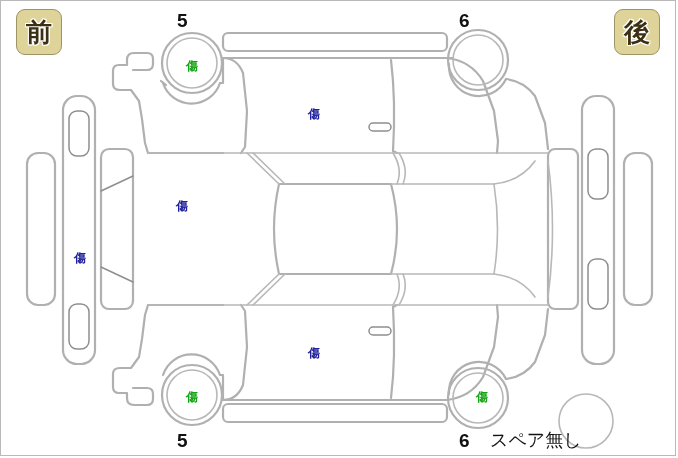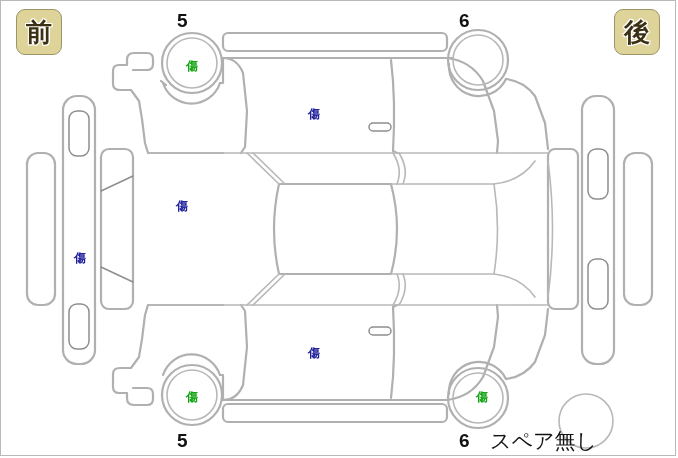--- a/index.html
+++ b/index.html
@@ -49,21 +49,21 @@
   }
   #num-fl{left:176px;top:10px;}
   #num-rl{left:458px;top:10px;}
   #num-fr{left:176px;top:430px;}
   #num-rr{left:458px;top:430px;}
 
   
   #spare-note{
     position:absolute;
     left:489px;top:430px;
-    font-size:21px;
+    font-size:18px;
     color:#111111;
     font-family:"DejaVu Sans",sans-serif;
     white-space:nowrap;
     line-height:1;
   }
 
   
   .mark{
     position:absolute;
     font-size:12px;

